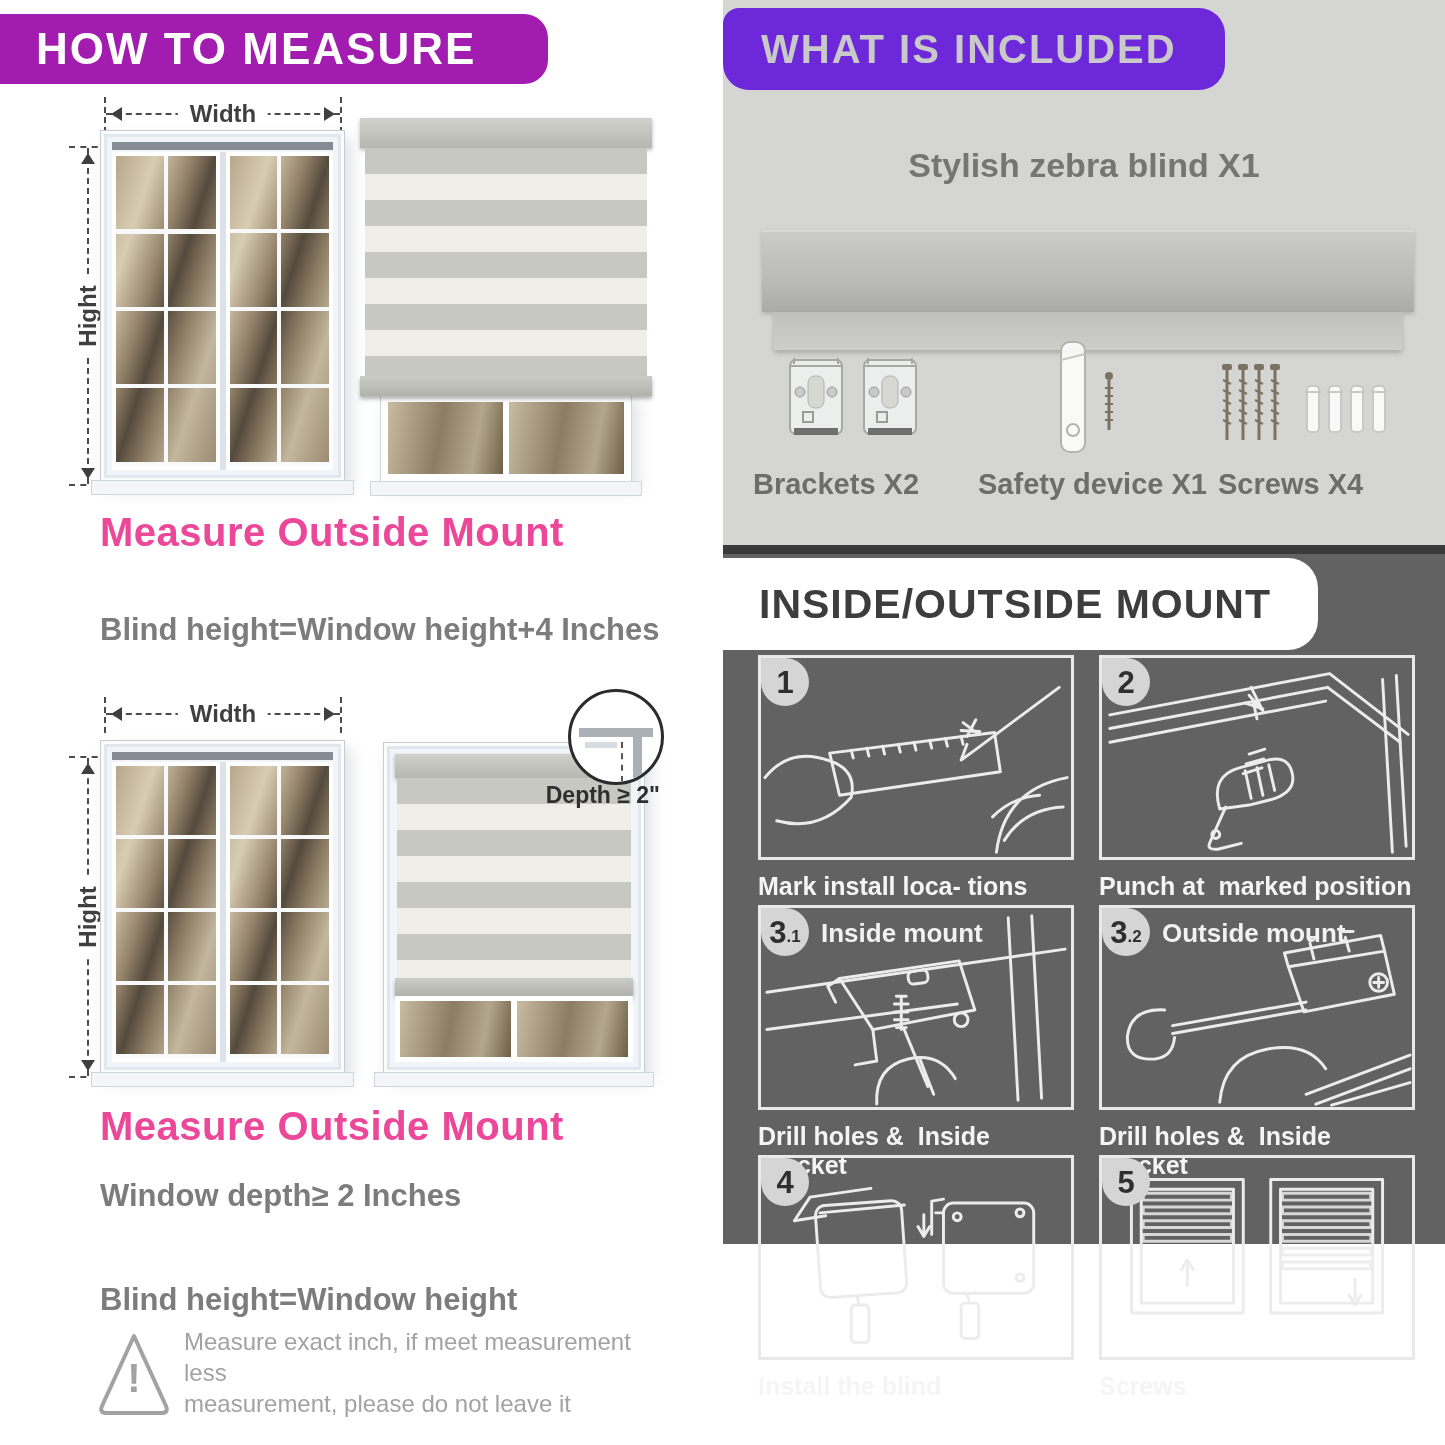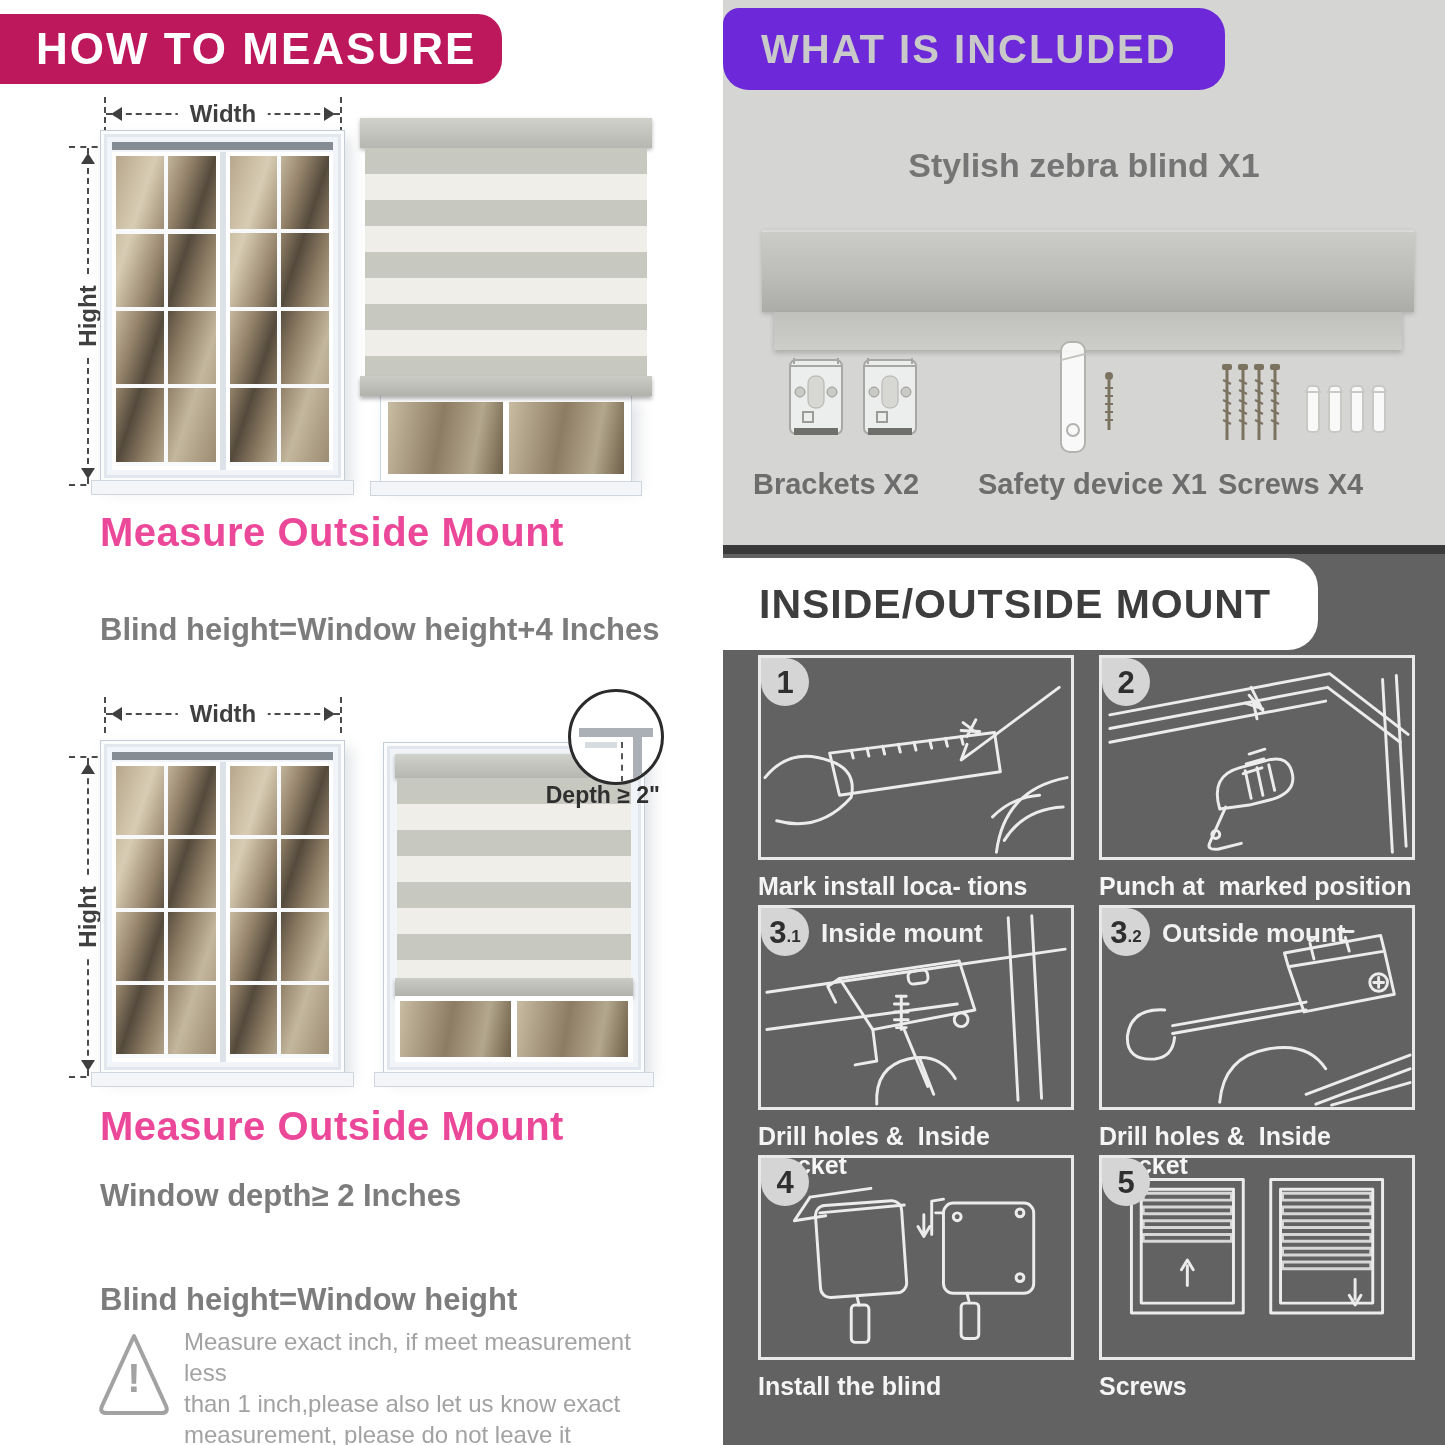--- a/index.html
+++ b/index.html
@@ -1,21 +1,21 @@
 <!DOCTYPE html>
 <html><head>
 <meta charset="utf-8">
 <style>
   html,body{margin:0;padding:0;background:#fff;}
   .canvas{position:relative;width:1445px;height:1445px;background:#fff;overflow:hidden;
           font-family:"Liberation Sans",sans-serif;}
   .abs{position:absolute;}
 
   
-  .hdr-left{left:0;top:14px;width:502px;height:70px;background:#be185d;border-radius:0 24px 24px 0;
+  .hdr-left{left:0;top:14px;width:548px;height:70px;background:#a21caf;border-radius:0 24px 24px 0;
             line-height:70px;padding-left:36px;font-size:44px;font-weight:800;color:#fff;letter-spacing:2px;box-sizing:border-box;}
 
   .mtitle{font-size:40px;font-weight:800;color:#ec4899;letter-spacing:.5px;}
   .mline{font-size:31px;font-weight:700;color:#7c7c7c;}
 
   
   .measure-w{height:0;border-top:2px dashed #4a4a4a;}
   .measure-w .tick{position:absolute;width:0;height:36px;top:-18px;border-left:2px dashed #4a4a4a;}
   .measure-w .ah{position:absolute;top:-8px;width:0;height:0;border:7px solid transparent;}
   .measure-w .ah.l{left:-2px;border-right:11px solid #3f3f3f;}
@@ -66,21 +66,21 @@
       line-height:82px;padding-left:38px;font-size:40px;font-weight:800;color:#c9c9c9;letter-spacing:2px;box-sizing:border-box;}
   .product-title{position:absolute;left:0;top:146px;width:100%;text-align:center;font-size:34px;font-weight:700;color:#757575;}
   .headrail{position:absolute;left:39px;top:230px;width:652px;height:80px;
       background:linear-gradient(180deg,#cbccc8 0%,#bcbdb9 55%,#abaca8 100%);border-top:2px solid #d9dad6;box-shadow:0 2px 5px rgba(0,0,0,.18);}
   .headrail-lip{position:absolute;left:51px;top:312px;width:628px;height:38px;
       background:linear-gradient(180deg,#c0c1bd,#cdcec9);box-shadow:0 3px 5px rgba(0,0,0,.2);}
   .item-label{position:absolute;top:468px;text-align:left;font-size:29px;font-weight:700;color:#6d6d6d;}
   .divider{position:absolute;left:0;top:545px;width:722px;height:9px;background:#3a3a3a;}
 
   
-  .right-bottom{left:723px;top:554px;width:722px;height:891px;background:#626262;}
+  .right-bottom{left:723px;top:554px;width:722px;height:690px;background:#626262;}
   .hdr-mount{position:absolute;left:0;top:4px;width:595px;height:92px;background:#fff;border-radius:0 30px 30px 0;
       line-height:92px;padding-left:36px;font-size:41px;font-weight:800;color:#3d3d3d;letter-spacing:1px;box-sizing:border-box;}
   .step{position:absolute;width:316px;}
   .panel{position:relative;width:316px;height:205px;border:3px solid #e9e9e9;box-sizing:border-box;overflow:hidden;}
   .panel svg.art{position:absolute;left:0;top:0;width:100%;height:100%;}
   .art *{stroke:#ececec;fill:none;stroke-width:3;stroke-linecap:round;stroke-linejoin:round;}
   .art .fillbar{fill:#d9d9d9;stroke:none;opacity:.85;}
   .badge{position:absolute;left:0;top:0;width:48px;height:48px;background:#d5d5d5;border-radius:0 50% 50% 50%;
       color:#2f2f2f;display:flex;align-items:center;justify-content:center;}
   .badge .n{font-size:31px;font-weight:800;line-height:1;}
@@ -199,21 +199,20 @@
   <div class="abs mline" style="left:100px;top:1282px;">Blind height=Window height</div>
 
   <div class="abs" style="left:98px;top:1330px;width:72px;height:88px;">
     <svg width="72" height="88" viewBox="0 0 72 88">
       <path d="M36 6 L68 76 Q71 83 63 83 L9 83 Q1 83 4 76 Z" fill="none" stroke="#a2a2a2" stroke-width="4" stroke-linejoin="round"></path>
     </svg>
     <div class="abs warn-excl" style="left:0;top:26px;width:72px;text-align:center;">!</div>
   </div>
   <div class="abs warn-text" style="left:184px;top:1326px;width:460px;">
     <div>Measure exact inch, if meet measurement less</div>
-    <div>than 1 inch,please also let us know exact</div>
     <div>measurement, please do not leave it</div>
   </div>
 
   <div class="abs right-top">
     <div class="hdr-included">WHAT IS INCLUDED</div>
     <div class="product-title">Stylish zebra blind X1</div>
 
     <div class="headrail"></div>
     <div class="headrail-lip"></div>
 

